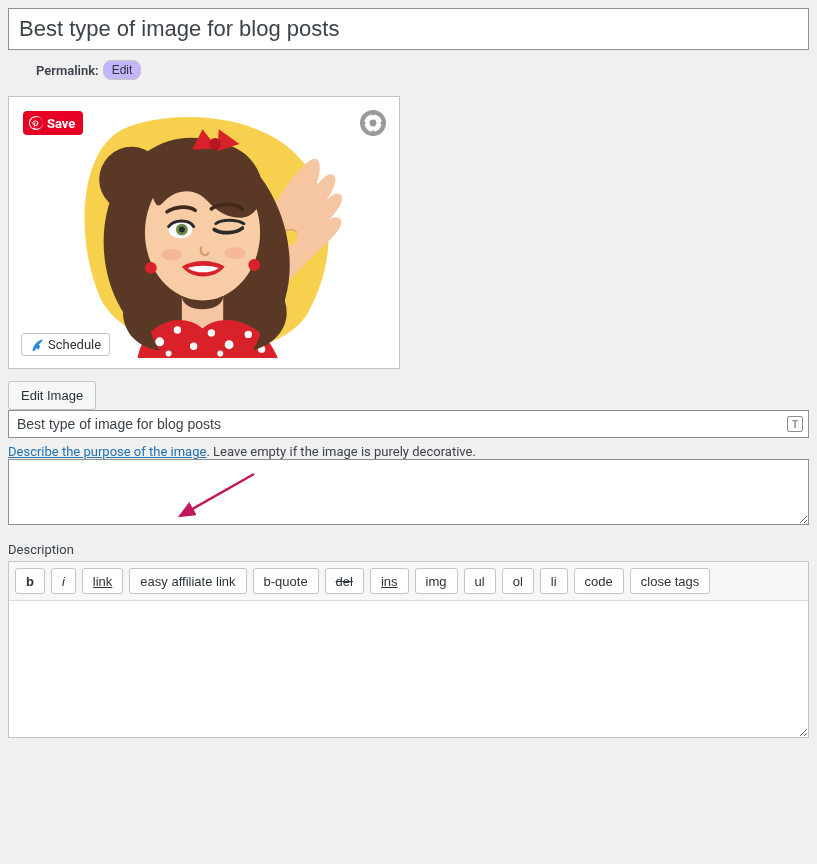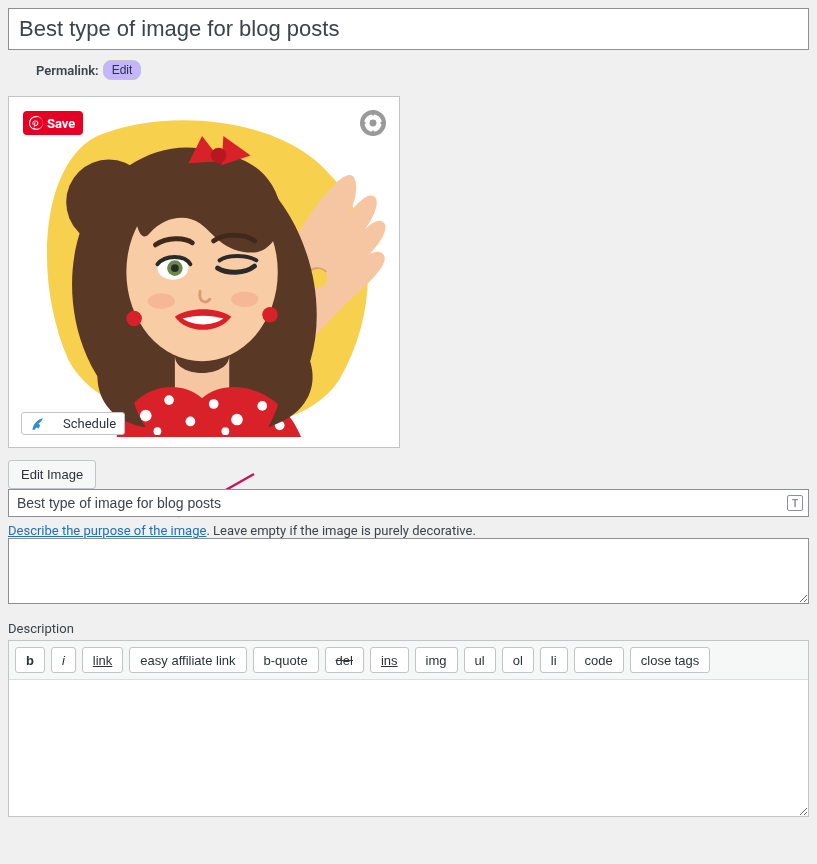--- a/index.html
+++ b/index.html
@@ -42,21 +42,21 @@
     border-radius:8px;
     padding:2px 8px;
     font-size:12px;
     color:#2c3338;
     cursor:pointer;
   }
 
   .image-box {
     margin-top: 16px;
     width: 392px;
-    height: 352px;
+    height: 273px;
     background:#fff;
     border:1px solid #c3c4c7;
     position:relative;
     padding:10px;
   }
 
   .save-pin {
     position:absolute; top:14px; left:14px;
     display:flex; align-items:center; gap:4px;
     background:#e60023; color:#fff; font-weight:700;
@@ -75,21 +75,21 @@
   .focus-icon svg { display:block; }
 
   .illus-container {
     position:absolute; left:10px; right:10px; top:10px; bottom:10px;
     overflow:hidden;
   }
   .illus-container svg { width:100%; height:100%; display:block; }
 
   .schedule-btn {
     position:absolute; bottom:12px; left:12px;
-    display:flex; align-items:center; gap:19px;
+    display:flex; align-items:center; gap:4px;
     background:#fff; border:1px solid #c3c4c7; border-radius:3px;
     padding:3px 8px; font-size:13px; cursor:pointer; color:#2c3338;
   }
 
   .edit-image-btn {
     margin-top:12px;
     background:#f6f7f7;
     border:1px solid #c3c4c7;
     border-radius:3px;
     padding:6px 12px;

